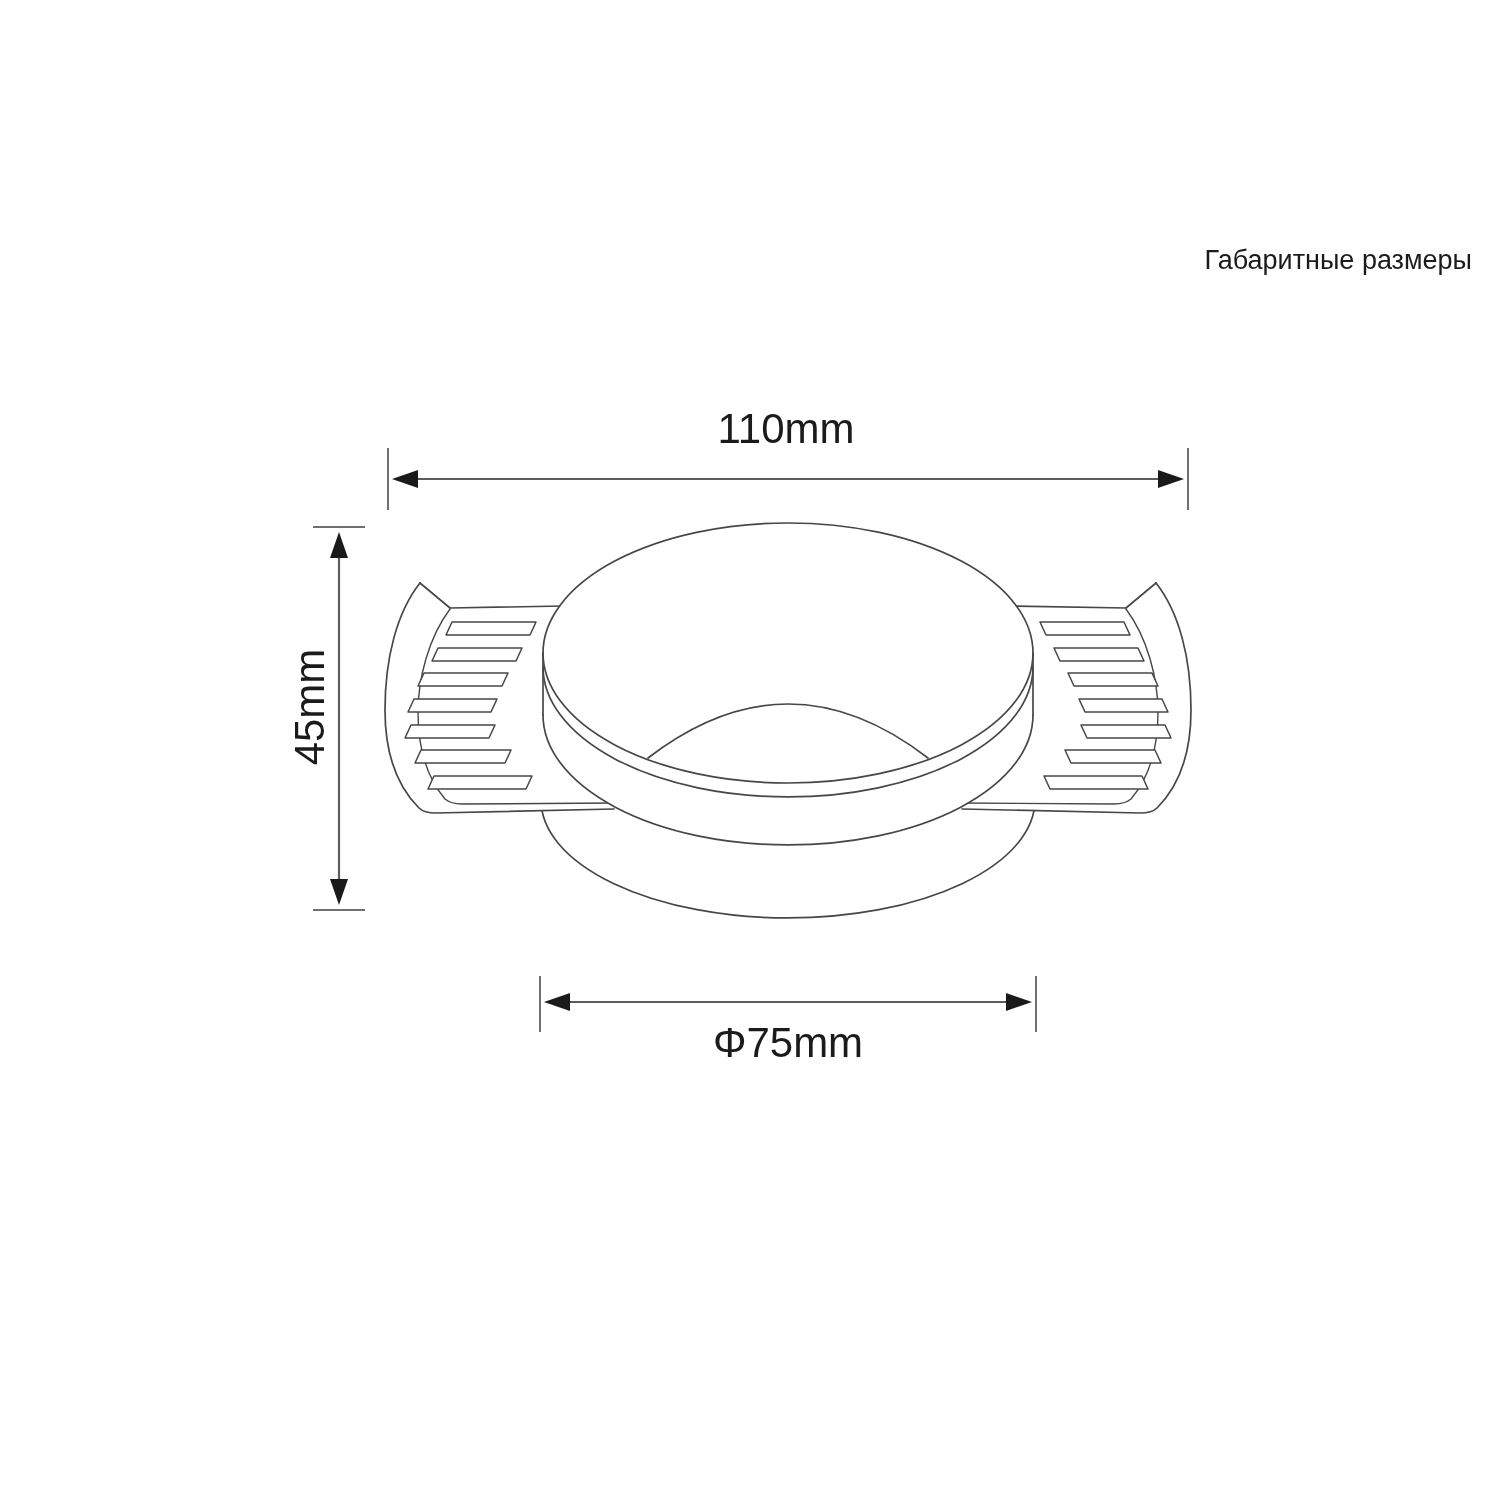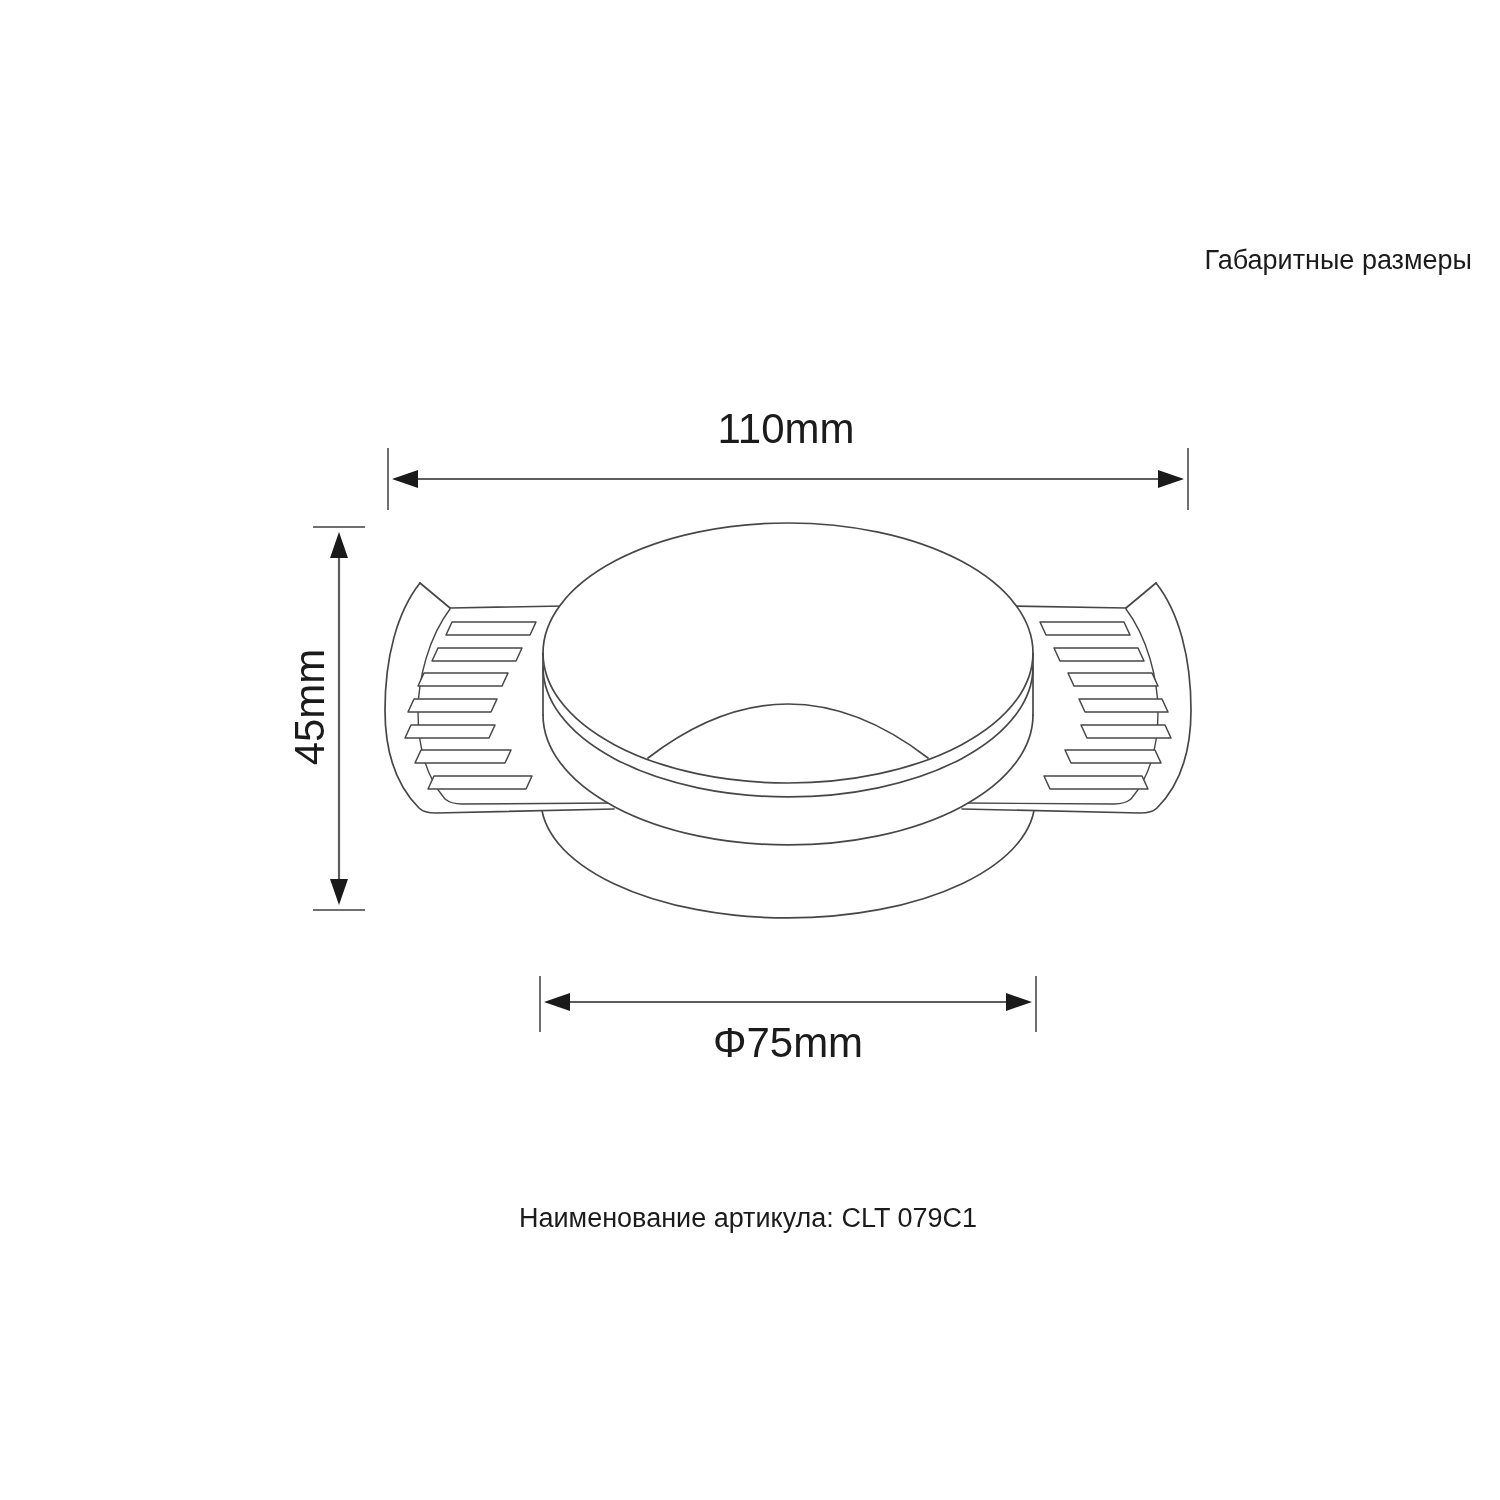--- a/index.html
+++ b/index.html
@@ -122,18 +122,14 @@
   </svg>
 
   <div class="label doc-title">Габаритные размеры</div>
 
   <div class="label dim-label dim-width-label">110mm</div>
 
   <div class="label dim-label dim-height-label">45mm</div>
 
   <div class="label dim-label dim-diameter-label">Φ75mm</div>
 
-  <div class="label article-caption">
-    <span>Наименование артикула:</span>
-    <span>CLT 079C1</span>
-  </div>
 
 </div>
 
 </body></html>

